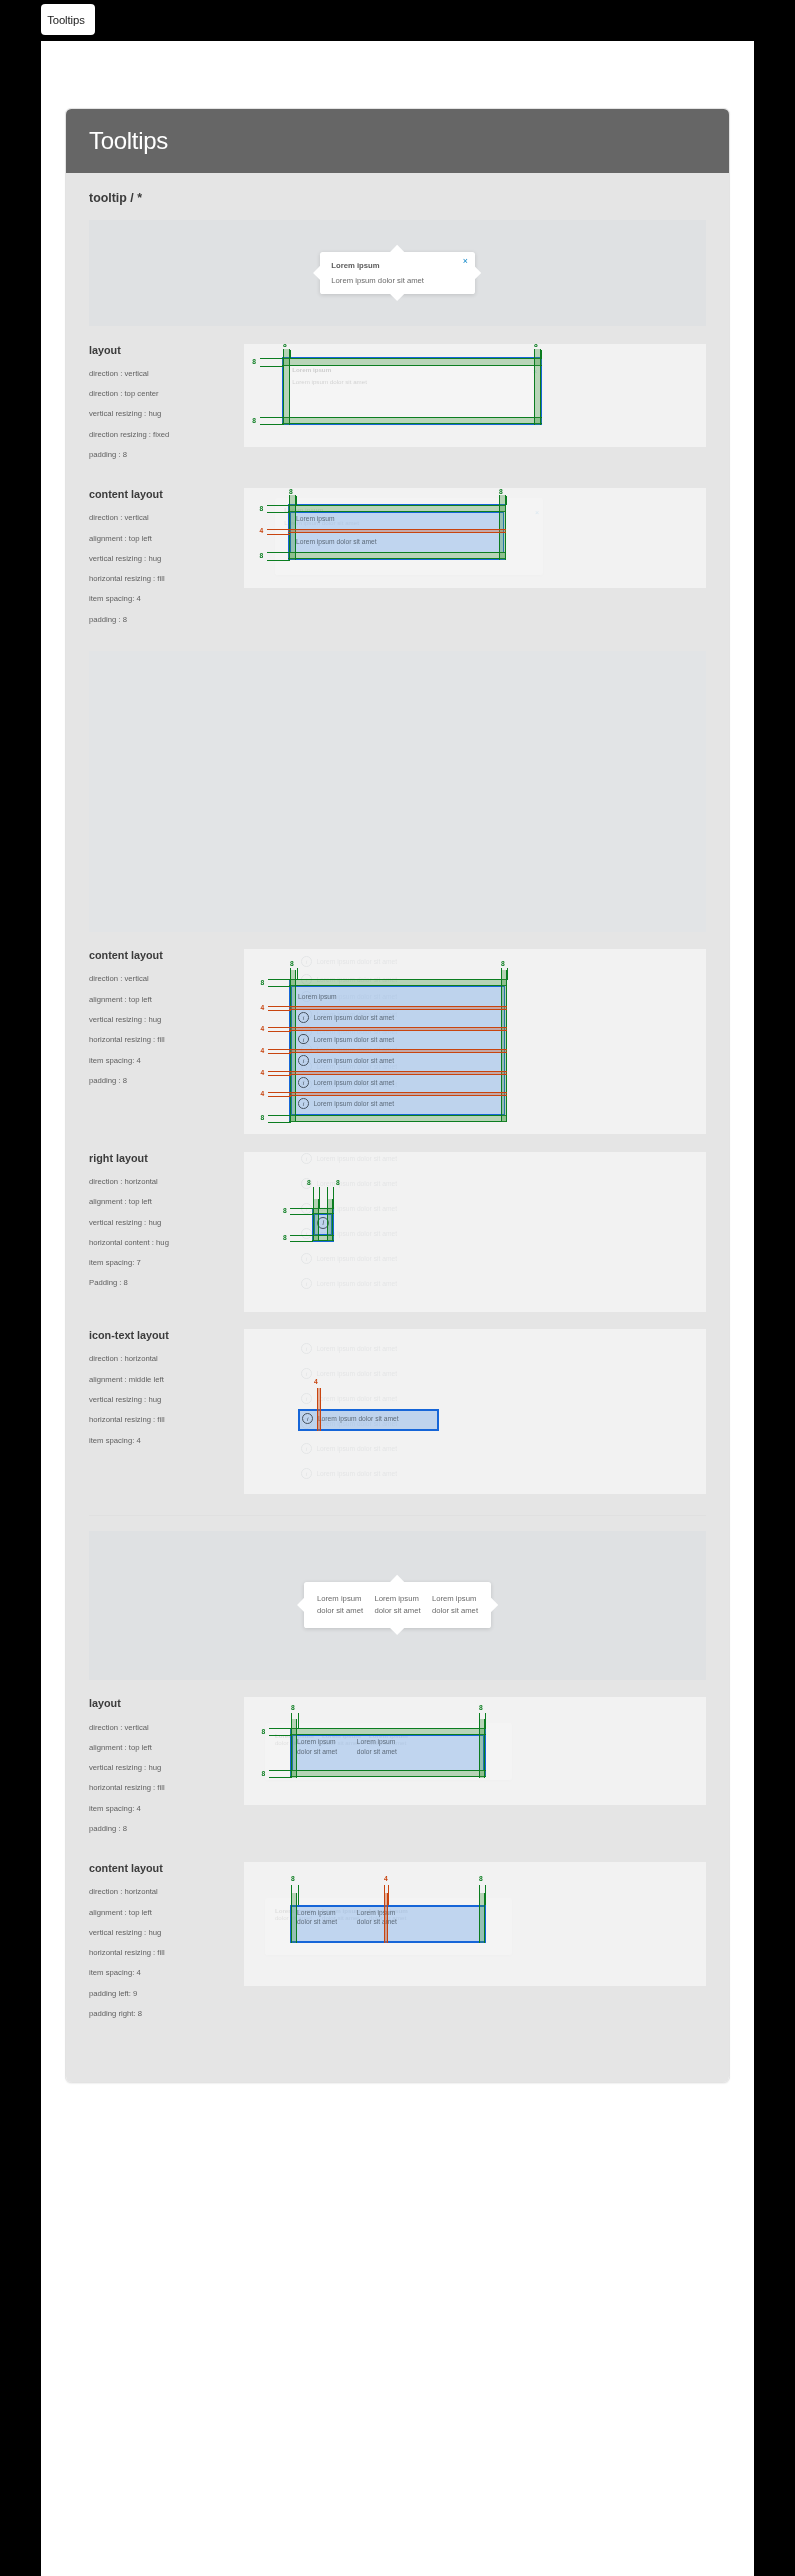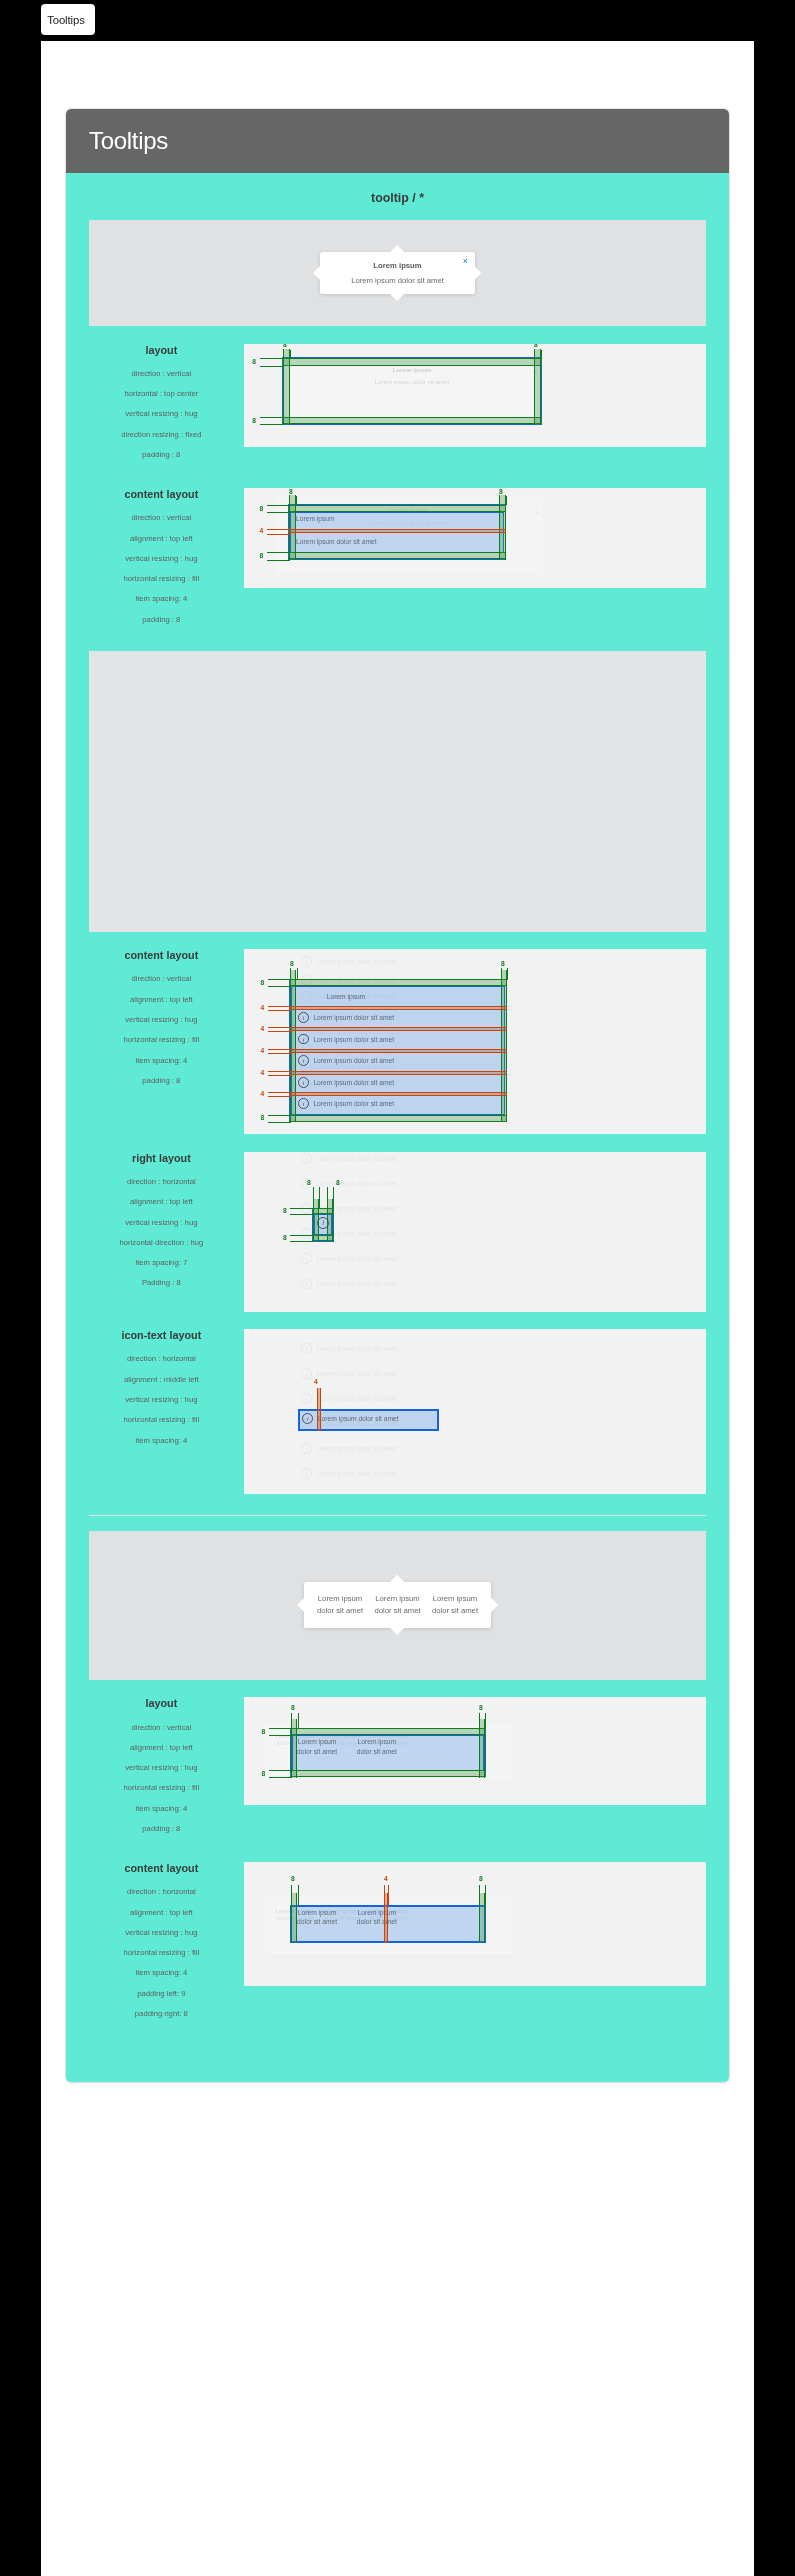--- a/index.html
+++ b/index.html
@@ -43,21 +43,21 @@
   }
   .card-header {
     background: #666666;
     height: 64px;
     display: flex; align-items: center;
     padding-left: 23px;
   }
   .card-header .title {
     color: #ffffff; font-size: 24px; font-weight: 400; letter-spacing: -0.3px;
   }
-  .card-body { padding: 0 23px 32px 23px; background: #5eead4; text-align: center; }
+  .card-body { padding: 0 23px 32px 23px; background: #e5e5e5; }
 
   .section-heading {
     font-size: 12.4px; color: #3b3b3b; font-weight: 700;
     padding: 17.5px 0 0 0;
   }
 
   .divider { height: 0.5px; background: #e0e0e0; margin: 20.6px 0 0 0; }
 
   
   .preview {
@@ -191,21 +191,21 @@
             <div class="tip-body">Lorem ipsum dolor sit amet</div>
           </div>
         </div>
       </div>
 
       <div class="spec">
         <div class="spec-left">
           <div class="spec-title">layout</div>
           <div class="spec-list">
             <div class="spec-item">direction :  vertical</div>
-            <div class="spec-item">horizontal :  top center</div>
+            <div class="spec-item">direction :  top center</div>
             <div class="spec-item">vertical resizing : hug</div>
             <div class="spec-item">direction resizing : fixed</div>
             <div class="spec-item">padding : 8</div>
           </div>
         </div>
         <div class="spec-right h1">
           <div class="diagram">
 
             <div class="mini ghost" style="left:39px; top:14.4px; width:258px; height:66px; padding:8.2px 9.3px;">
               <div class="mt">Lorem ipsum</div>
@@ -413,21 +413,21 @@
         </div>
       </div>
 
       <div class="spec">
         <div class="spec-left">
           <div class="spec-title">right layout</div>
           <div class="spec-list">
             <div class="spec-item">direction :  horizontal</div>
             <div class="spec-item">alignment :  top left</div>
             <div class="spec-item">vertical resizing : hug</div>
-            <div class="spec-item">horizontal direction : hug</div>
+            <div class="spec-item">horizontal content : hug</div>
             <div class="spec-item">item spacing: 7</div>
             <div class="spec-item">Padding : 8</div>
           </div>
         </div>
         <div class="spec-right h4">
           <div class="diagram">
             <div class="rowlist ghost2" style="left:57px; top:-5.2px;">
               <div class="irow" style="height:25px;">
                   <span class="iicon">i</span>
                   <span class="itxt">Lorem ipsum dolor sit amet</span>

